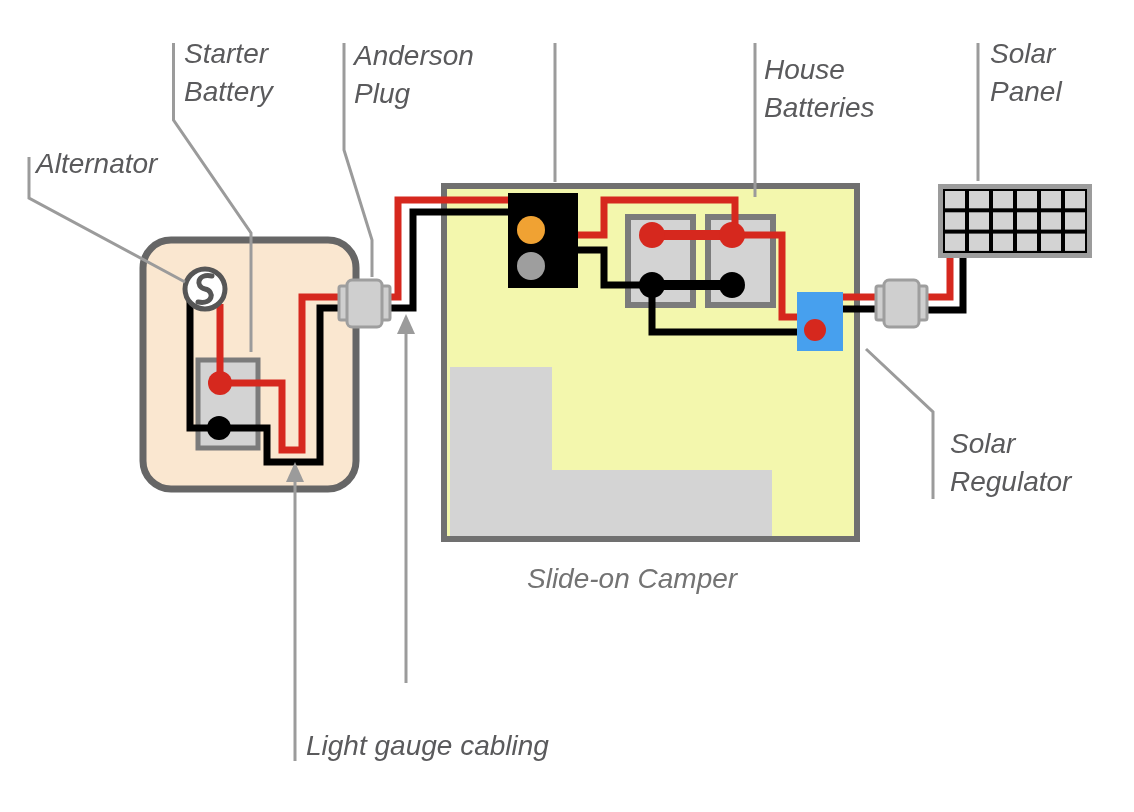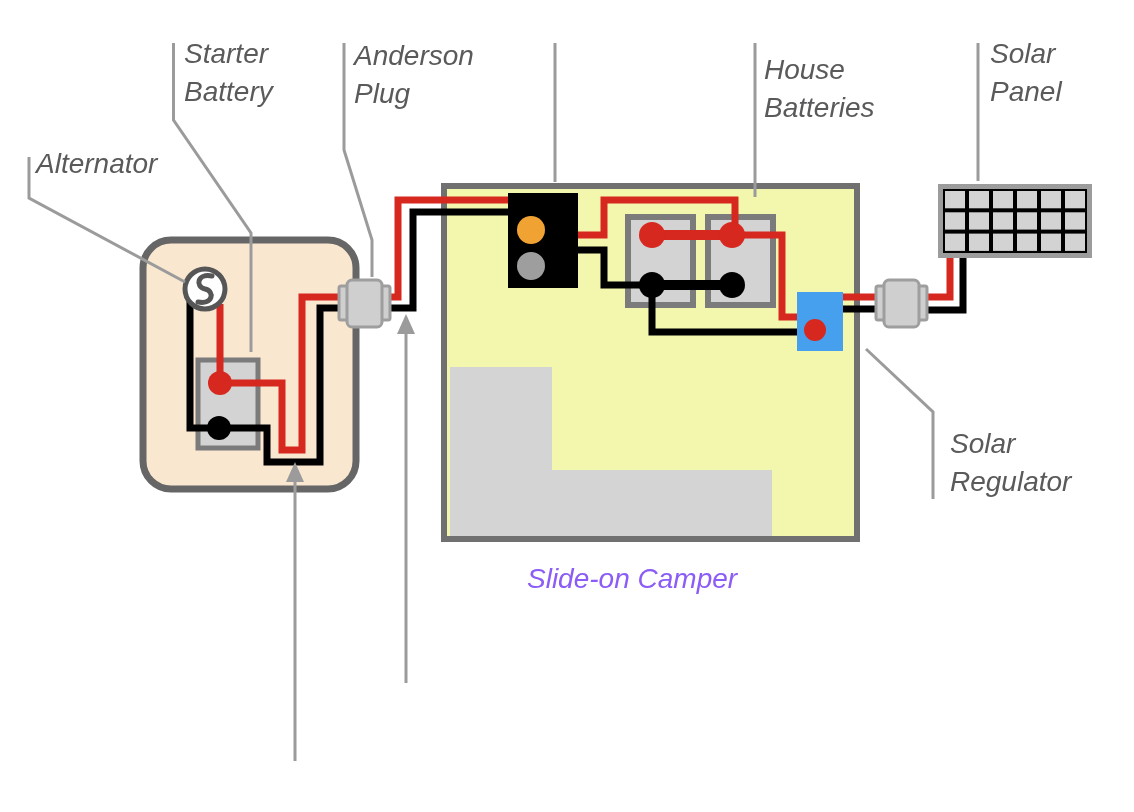--- a/index.html
+++ b/index.html
@@ -126,15 +126,16 @@
   <div class="lbl" style="left:184px;top:35px;">Starter
 Battery</div>
   <div class="lbl" style="left:354px;top:37px;">Anderson
 Plug</div>
   <div class="lbl" style="left:764px;top:51px;">House
 Batteries</div>
   <div class="lbl" style="left:990px;top:35px;">Solar
 Panel</div>
   <div class="lbl" style="left:950px;top:425px;">Solar
 Regulator</div>
-  <div class="lbl" style="left: 527px; top: 560px; color: #8b5cf6; text-align: center;">Slide-on Camper</div>
+  <div class="lbl" style="left: 527px; top: 560px; color: #737373; text-align: center;">Slide-on Camper</div>
+  <div class="lbl" style="left:306px;top:727px;">Light gauge cabling</div>
 
 </div>
 
 </body></html>

